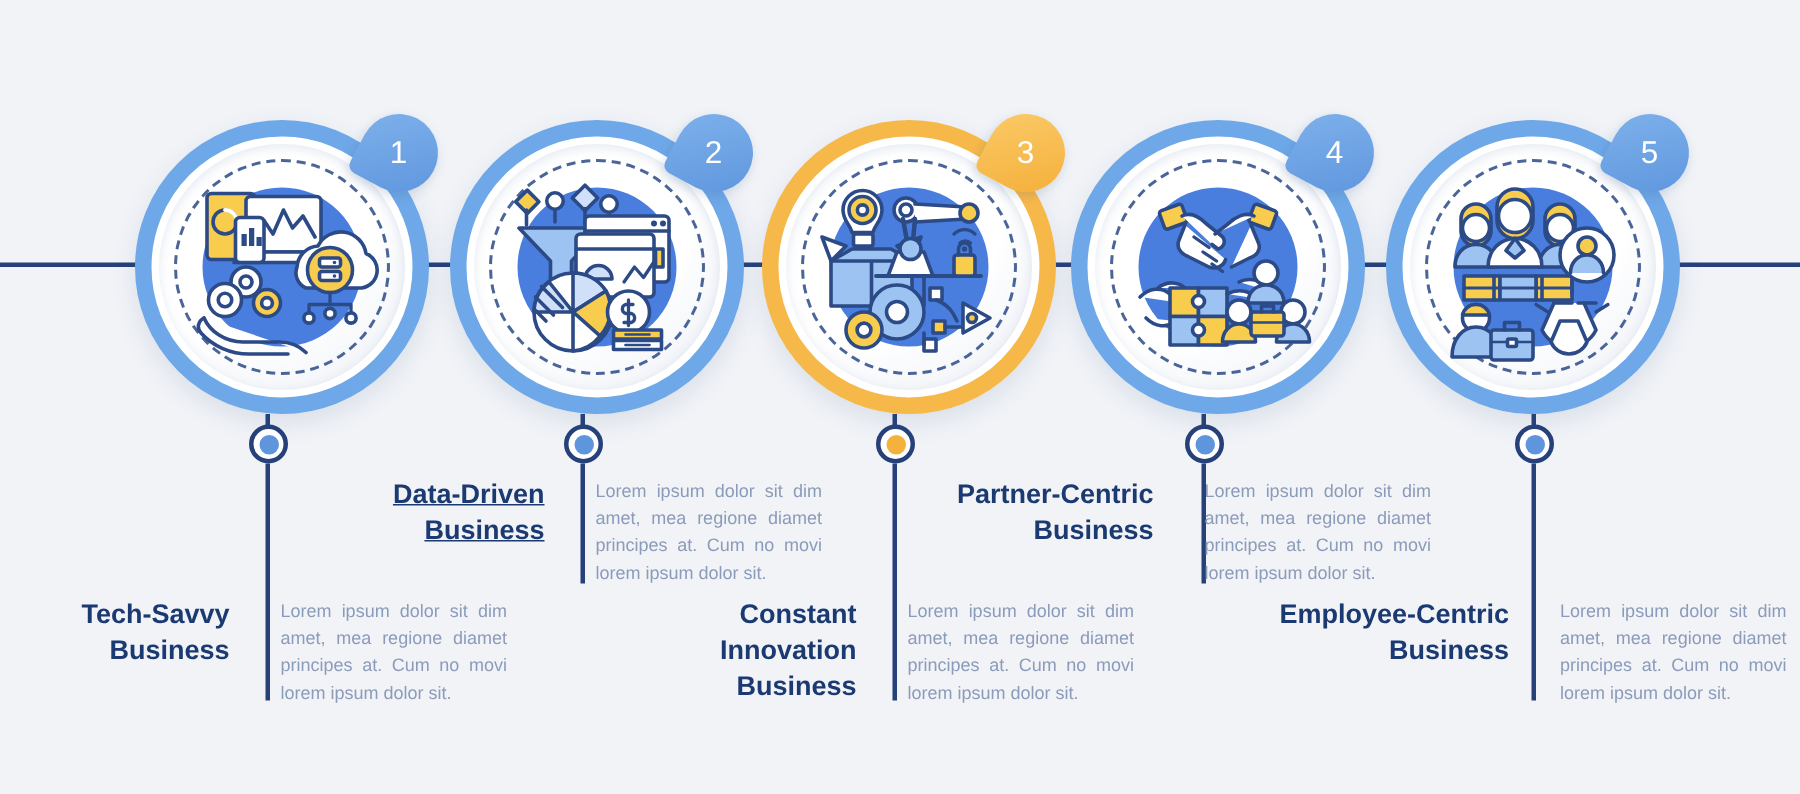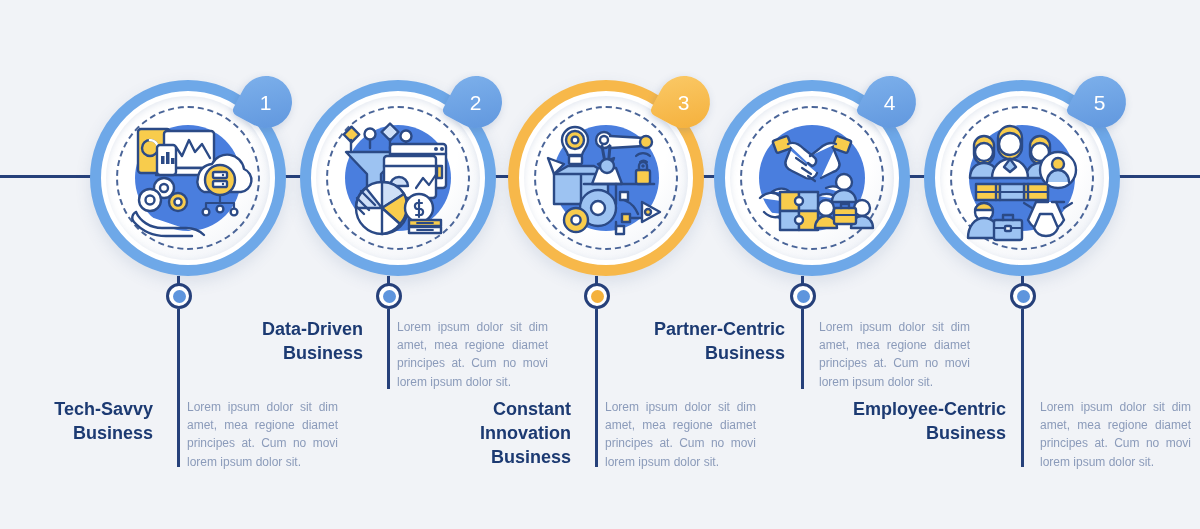--- a/index.html
+++ b/index.html
@@ -259,21 +259,21 @@
     <div class="num-badge">
       <span>2</span>
     </div>
   </div>
   <div class="stem" style="left:387px;top:276px;height:20px;"></div>
   <div class="node-dot" style="left:376px;top:283px;">
     <i></i>
   </div>
   <div class="stem" style="left:387px;top:309px;height:80px;"></div>
   <div class="caption" style="left:220px;top:318px;width:350px;">
-    <div class="cap-title" style="width:160px;">Data-Driven
+    <div class="cap-title" style="width:160px;text-decoration:underline;">Data-Driven
 Business</div>
     <div class="cap-body">Lorem ipsum dolor sit dim amet, mea regione diamet principes at. Cum no movi lorem ipsum dolor sit.</div>
   </div>
 
   <div class="step-circle" style="left:508px;top:80px;">
     <div class="ring-outer amber"></div>
     <div class="ring-inner">
       <div class="icon-blob"></div>
       <div class="dashed-ring"></div>
       <svg class="icon-art" viewBox="0 0 164 164">
@@ -369,21 +369,21 @@
     </div>
     <div class="num-badge">
       <span>4</span>
     </div>
   </div>
   <div class="stem" style="left:801px;top:276px;height:20px;"></div>
   <div class="node-dot" style="left:790px;top:283px;">
     <i></i>
   </div>
   <div class="stem" style="left:801px;top:309px;height:80px;"></div>
-  <div class="caption" style="left:630px;top:318px;width:360px;">
+  <div class="caption" style="left:614px;top:318px;width:360px;">
     <div class="cap-title" style="width:172px;">Partner-Centric
 Business</div>
     <div class="cap-body">Lorem ipsum dolor sit dim amet, mea regione diamet principes at. Cum no movi lorem ipsum dolor sit.</div>
   </div>
 
   <div class="step-circle" style="left:924px;top:80px;">
     <div class="ring-outer"></div>
     <div class="ring-inner">
       <div class="icon-blob"></div>
       <div class="dashed-ring"></div>

